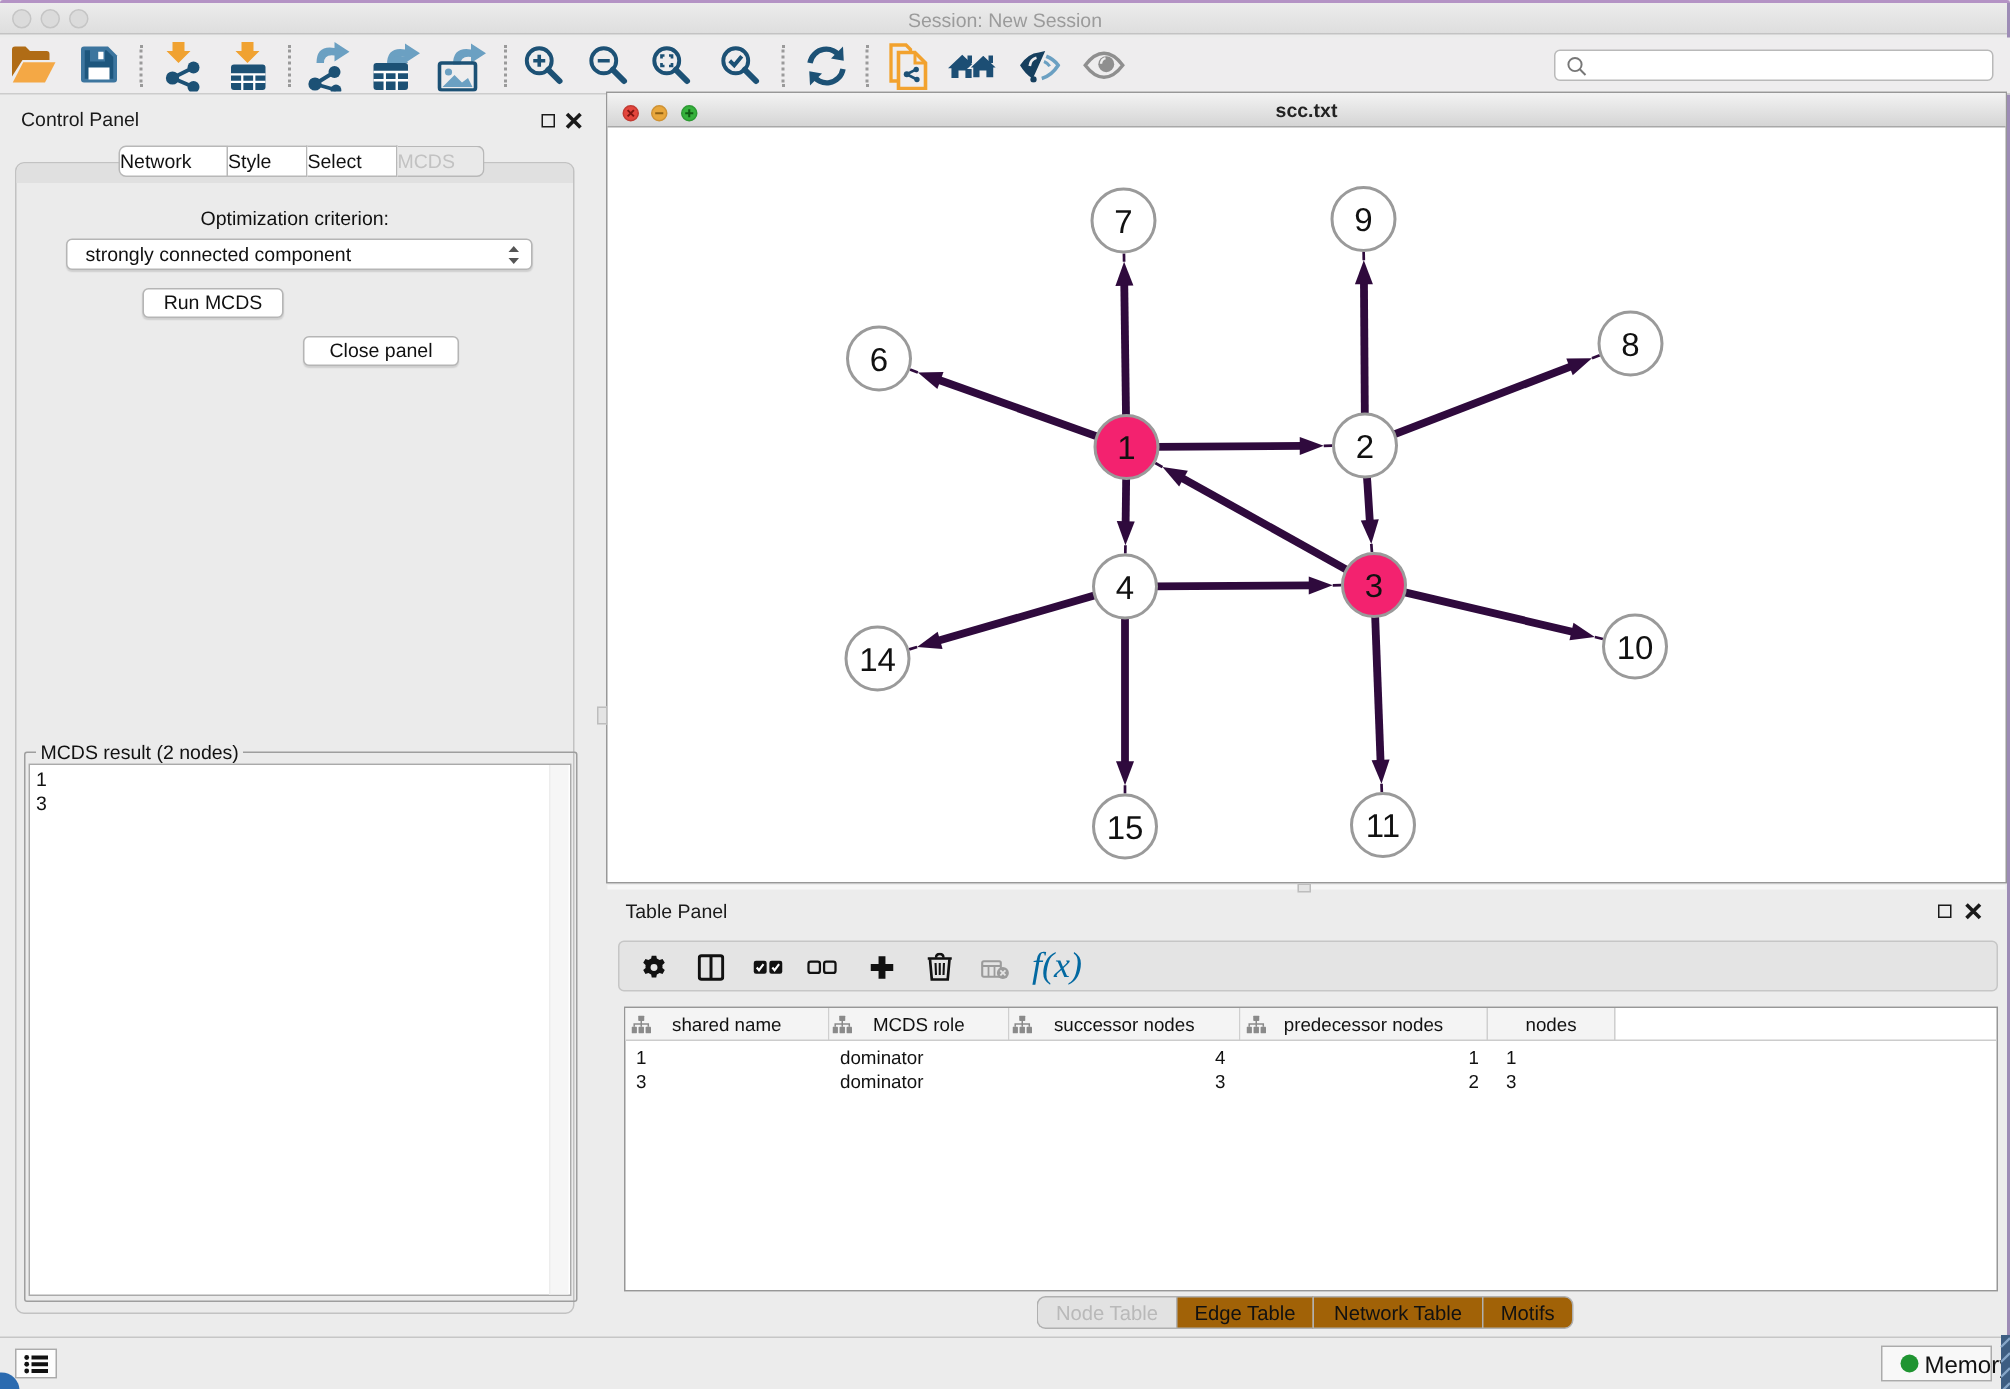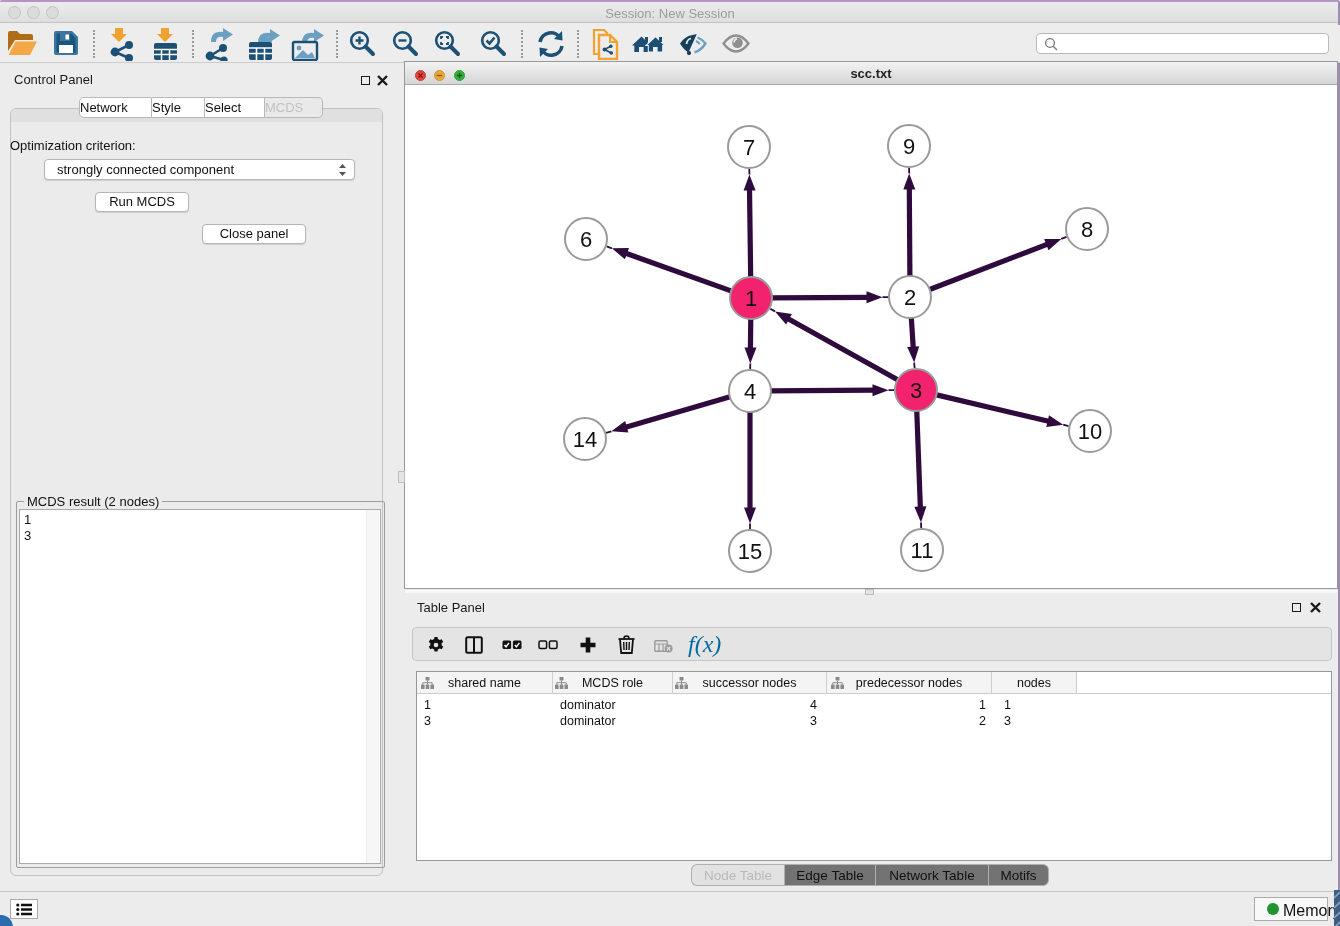--- a/index.html
+++ b/index.html
@@ -16,21 +16,21 @@
 #toolbar { left:0; top:25px; width:1340px; height:38px; background:#eeedee; border-bottom:1px solid #cccccc; }
 .sep { position:absolute; top:30px; height:28px; width:0; border-left:2px dotted #9a9a9a; }
 .ticon { position:absolute; top:29px; }
 #search { left:1036px; top:33px; width:293px; height:21px; background:#fff; border:1px solid #b9b9b9; border-radius:4px; }
 
 #cp-title { left:14px; top:72px; font-size:13px; color:#1a1a1a; }
 .sq { position:absolute; width:9px; height:9px; border:1.5px solid #1a1a1a; background:transparent; }
 #cp-pane { left:10px; top:108px; width:373px; height:768px; border:1px solid #c2c2c2; border-radius:6px; background:#ebebeb; }
 #cp-pane-top { left:11px; top:109px; width:371px; height:13px; background:#e0e0e0; border-radius:5px 5px 0 0; }
 .tab { position:absolute; top:97px; height:21px; border:1px solid #b8b8b8; background:#fff; font-size:13px; color:#111; line-height:19px; }
-#opt-label { left:10px; top:138px; width:373px; font-size:13px; color:#111; }
+#opt-label { left:10px; top:138px; width:373px; text-align:center; font-size:13px; color:#111; }
 #cp-select { left:44px; top:159px; width:311px; height:21px; background:#fff; border:1px solid #b5b5b5; border-radius:4px; box-shadow:0 1px 1px rgba(0,0,0,0.12); font-size:13px; color:#111; line-height:19px; padding-left:12px; }
 .cpbtn { position:absolute; top:192px; height:20px; background:#fff; border:1px solid #b5b5b5; border-radius:4px; box-shadow:0 1px 1px rgba(0,0,0,0.12); font-size:13px; color:#111; text-align:center; line-height:18px; }
 #fieldset { left:16px; top:501px; width:369px; height:367px; border:1px solid #9e9e9e; border-radius:2px; }
 #fieldset-legend { left:24px; top:494px; background:#ebebeb; padding:0 3px; font-size:13px; color:#111; }
 #mcds-text { left:19px; top:509px; width:362px; height:355px; background:#fff; border:1px solid #aaa; font-size:13px; color:#111; line-height:16px; padding:2px 0 0 4px; }
 #mcds-scroll { left:366px; top:510px; width:13px; height:353px; background:#f6f6f6; border-left:1px solid #ededed; }
 
 #netframe { left:404px; top:61px; width:934px; height:528px; border:1px solid #989898; background:#fff; }
 #nettitle { left:405px; top:62px; width:932px; height:23px; background:linear-gradient(#f3f3f3,#d5d5d5); border-bottom:1px solid #a8a8a8; }
 #nettitle-text { left:405px; top:66px; width:932px; text-align:center; font-size:13px; font-weight:bold; color:#222; }
@@ -38,21 +38,21 @@
 #vsplit { left:398px; top:471px; width:7px; height:12px; background:#e4e4e4; border:1px solid #bdbdbd; }
 #hsplit { left:865px; top:589px; width:9px; height:6px; background:#e4e4e4; border:1px solid #bdbdbd; }
 
 #tp-title { left:417px; top:600px; font-size:13px; color:#1a1a1a; }
 #tp-toolbar { left:412px; top:627px; width:920px; height:34px; background:#e4e4e4; border:1px solid #c6c6c6; border-radius:4px; }
 #tp-table { left:416px; top:671px; width:916px; height:190px; background:#fff; border:1px solid #979797; }
 .th { position:absolute; top:672px; height:22px; background:#f4f4f4; border-right:1px solid #cfcfcf; font-size:12.5px; color:#111; text-align:center; line-height:22px; }
 #th-underline { left:417px; top:693px; width:914px; height:1px; background:#cccccc; }
 .td { position:absolute; font-size:12.5px; color:#111; height:16px; line-height:16px; }
 
-.btab { position:absolute; top:864px; height:22px; border-top:1px solid #b0b0b0; border-bottom:1px solid #b0b0b0; background:#737373; font-size:13.5px; color:#111; text-align:center; line-height:21px; }
+.btab { position:absolute; top:864px; height:22px; border-top:1px solid #b0b0b0; border-bottom:1px solid #b0b0b0; background:#a16207; font-size:13.5px; color:#111; text-align:center; line-height:21px; }
 
 #statusbar { left:0; top:891px; width:1340px; height:35px; background:#ececec; border-top:1px solid #c6c6c6; }
 #listbtn { left:10px; top:899px; width:28px; height:20px; background:#fdfdfd; border:1px solid #ababab; }
 #membtn { left:1254px; top:897px; width:74px; height:24px; background:#f8f8f8; border:1px solid #ababab; font-size:13px; color:#111; }
 </style>
 </head>
 <body>
 
 <div class="abs" id="titlebar"></div>
 <div class="abs" id="topline"></div>

